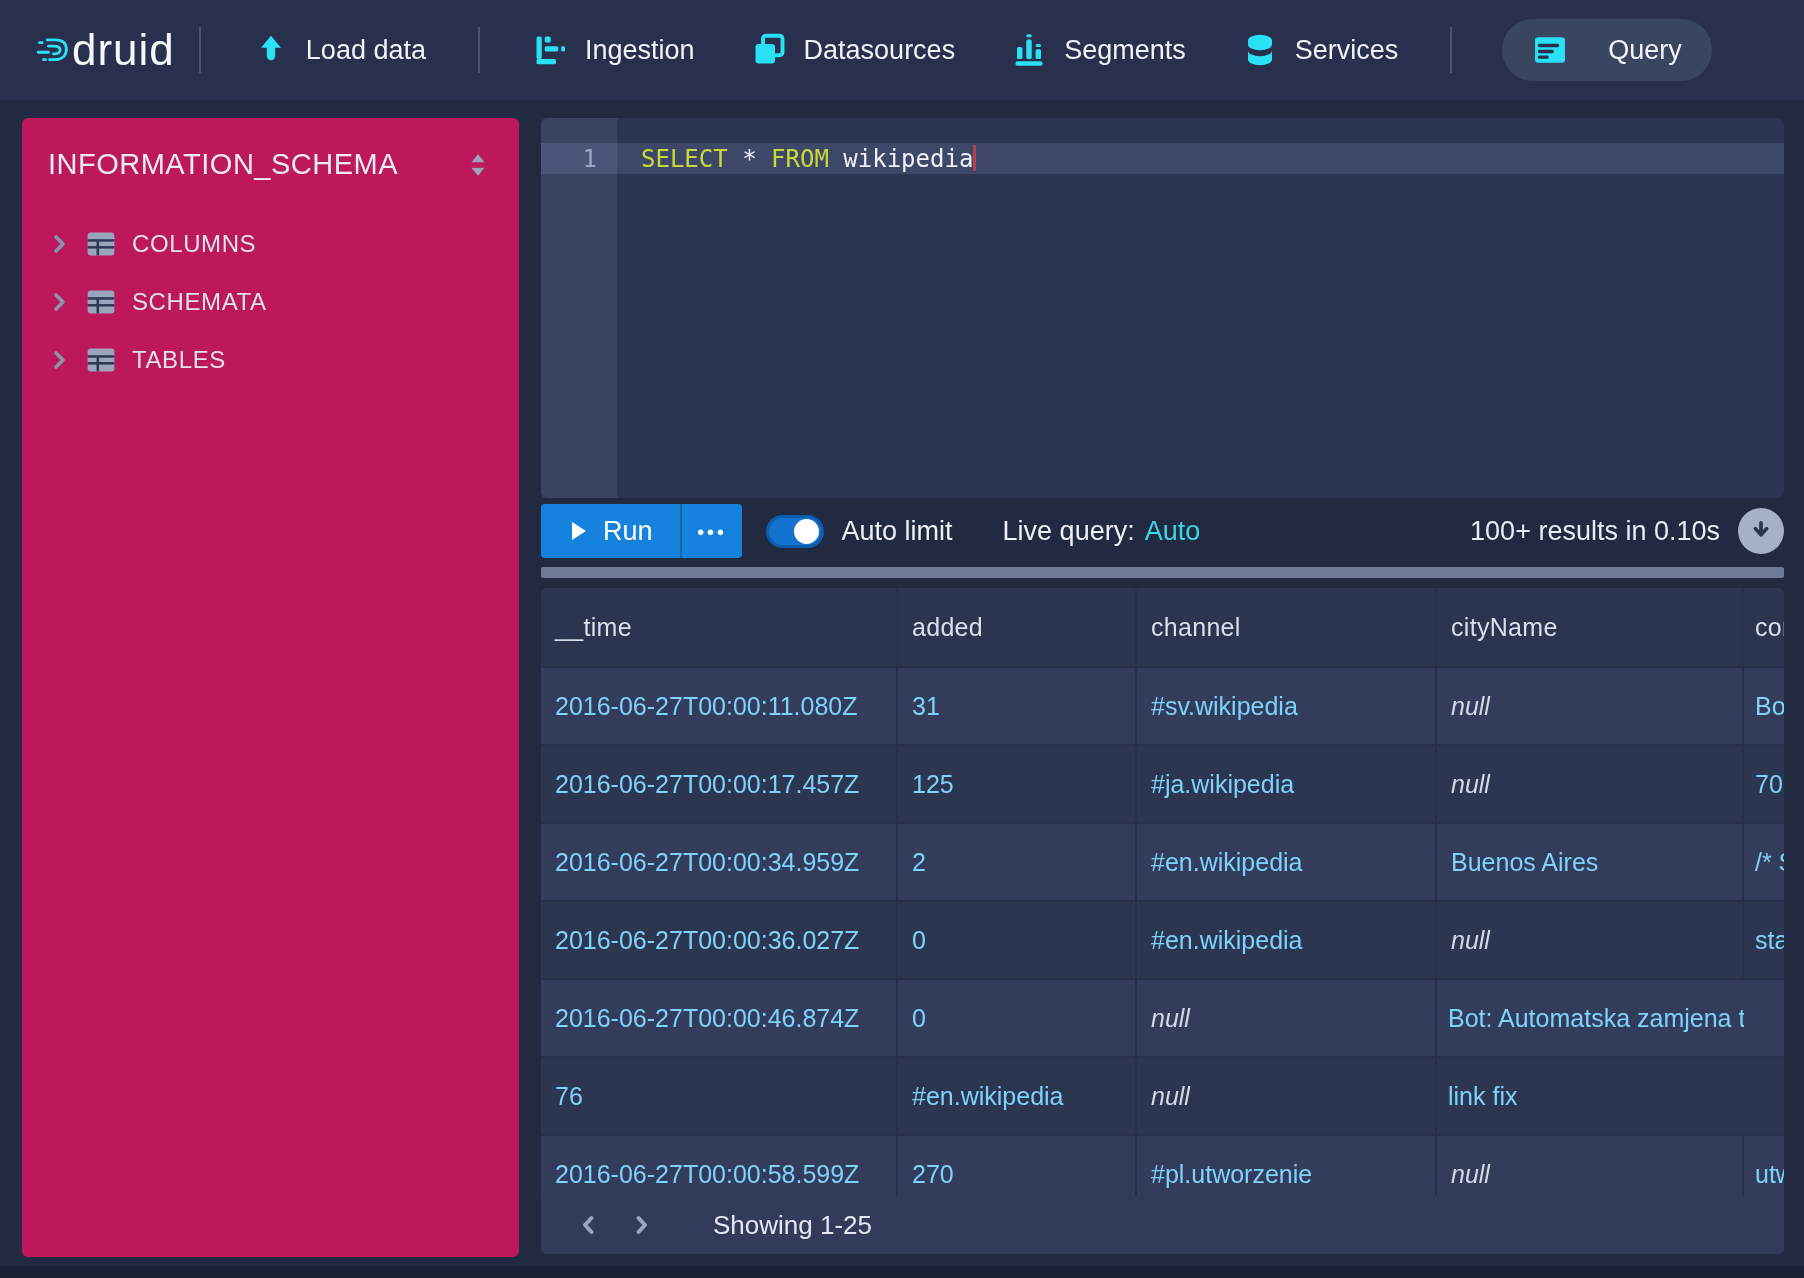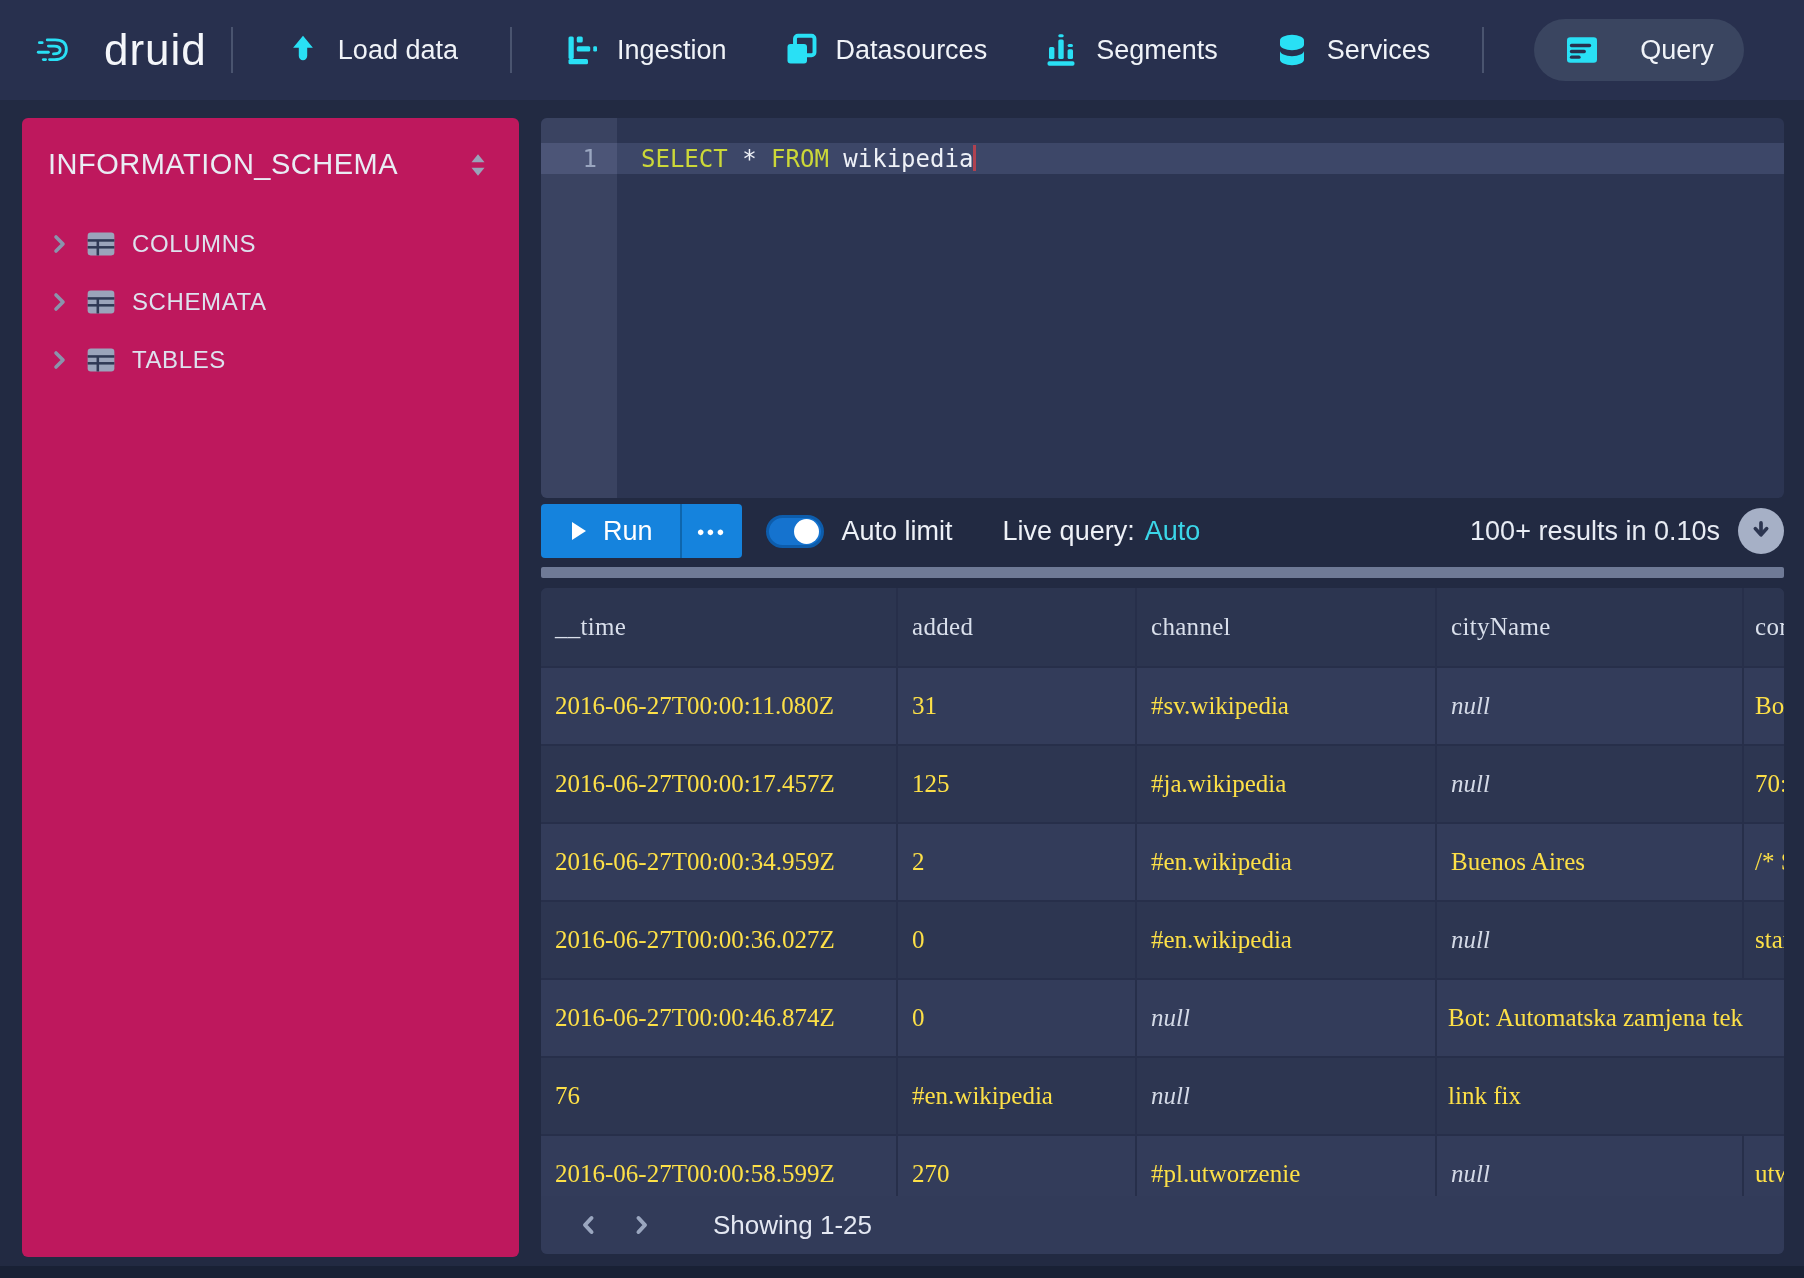--- a/index.html
+++ b/index.html
@@ -6,21 +6,21 @@
   body { background:#222a42; }
   .app {
     position:relative; width:1804px; height:1278px; overflow:hidden;
     background:#222a42; font-family:"Liberation Sans", sans-serif; color:#e9edf5;
   }
   
   .nav {
     position:absolute; left:0; top:0; width:100%; height:100px;
     background:#28304e; display:flex; align-items:center; padding-left:36px;
   }
-  .brand { display:flex; align-items:center; gap:32px; }
+  .brand { display:flex; align-items:center; gap:0; }
   .brand-text { font-size:44px; color:#f4f6fa; letter-spacing:1px; }
   .nav-divider { width:2px; height:46px; background:#4a546f; margin:0 24px; }
   .nav-item {
     display:flex; align-items:center; gap:17px; padding:0 28px; height:100px;
     font-size:27px; color:#f0f3f8; cursor:pointer; white-space:nowrap;
   }
   .nav-item.active {
     height:62px; background:#3a4560; border-radius:32px; margin-left:26px; padding:1px 30px;gap:40px;
   }
   .nav-icon { width:36px; height:36px; flex:0 0 auto; }
@@ -91,32 +91,32 @@
   
   .splitter {
     position:absolute; left:541px; top:567px; width:1243px; height:11px;
     background:#6f7a96; border-radius:2px; cursor:row-resize;
   }
   
   .results {
     position:absolute; left:541px; top:588px; width:1243px; height:666px;
     background:#2d3651; border-radius:6px; overflow:hidden;
   }
-  .tr { display:grid; grid-template-columns:357px 239px 300px 307px 1fr;font-family:Liberation Serif, serif; }
+  .tr { display:grid; grid-template-columns:357px 239px 300px 307px 1fr; }
   .th, .td {
     overflow:hidden; white-space:nowrap; padding-left:14px;
     border-right:2px solid #272f4a;
   }
   .th:last-child, .td:last-child { border-right:none; padding-left:11px; }
   .thead { background:#2c3550; border-bottom:2px solid #272f4a; }
   .th { font-size:25px; color:#d9dfeb; line-height:78px; letter-spacing:0.3px; cursor:pointer; }
   .tbody .tr:nth-child(odd) { background:#333c5a; }
   .tbody .tr:nth-child(even) { background:#2d3651; }
   .tbody .tr { border-bottom:2px solid #272f4a; }
-  .td { font-size:25px; color:#fde047; line-height:76px; }
+  .td { font-size:25px; color:#7dd3fc; line-height:76px; }
   .tbody .td:nth-child(2) { text-align:left; }
   .td.null-val { font-style:italic; color:#d3d9e6; }
   
   .tfoot {
     position:absolute; left:0; bottom:0; width:100%; height:58px; background:#323b59;
     display:flex; align-items:center; padding-left:22px;
   }
   .pg-btn {
     width:52px; height:46px; background:none; border:none; display:flex;
     align-items:center; justify-content:center; cursor:pointer;

